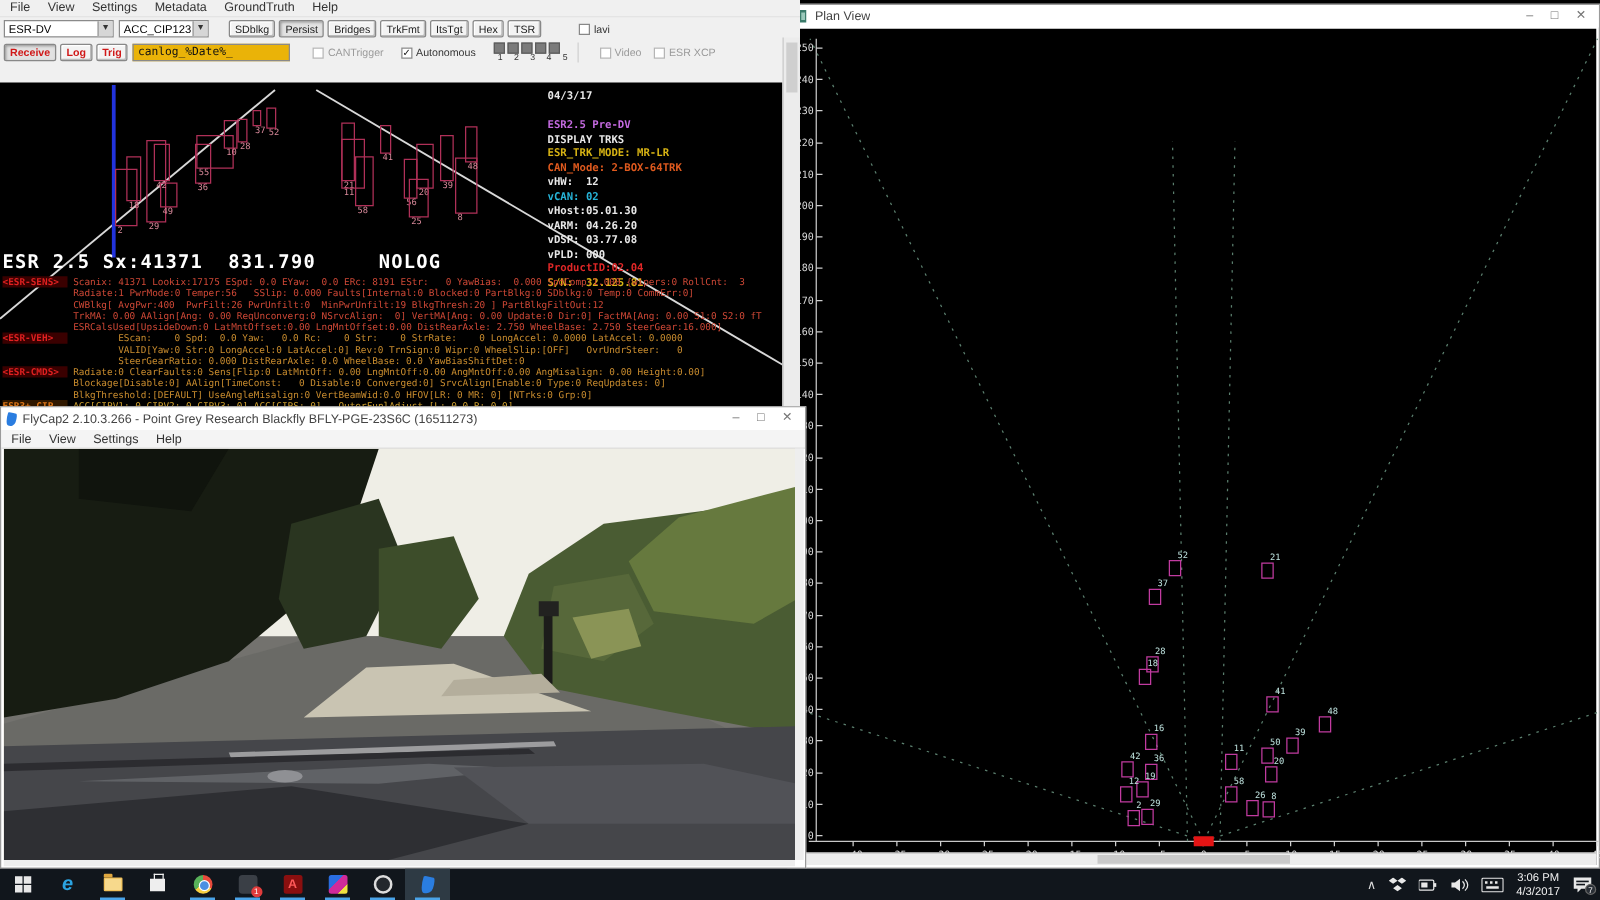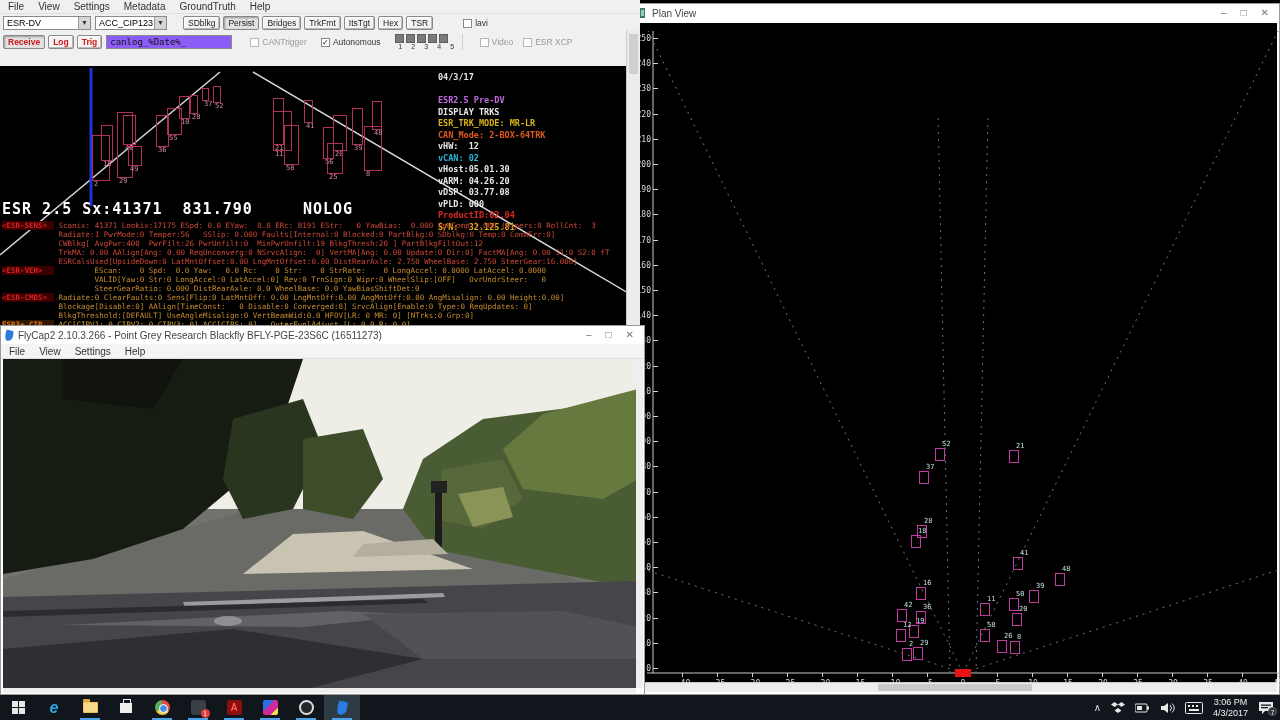--- a/index.html
+++ b/index.html
@@ -36,21 +36,21 @@
   .dv-toolrow { display:flex; align-items:center; gap:4px; padding:2px 3px; background:#f0f0f0; }
   .combo { display:flex; align-items:center; border:1px solid #8a8a8a; background:#fff; height:14px; font-size:9px; padding-left:3px; }
   .combo .arr { margin-left:auto; width:12px; height:12px; background:#d6d6d6; border-left:1px solid #999; font-size:7px; text-align:center; line-height:12px; color:#333; }
   .tbtn { height:14px; border:1px solid #888; border-radius:2px; background:#f3f3f3; box-shadow:inset -1px -1px 0 #bbb, inset 1px 1px 0 #fff; font-size:8.5px; padding:0 4px; color:#222; line-height:12px; }
   .tbtn.pressed { background:#e2e2e2; box-shadow:inset 1px 1px 2px #999; }
   .tbtn.red { color:#d01818; font-weight:bold; }
   .cbx { display:flex; align-items:center; gap:3px; font-size:8.5px; color:#333; }
   .cbx.dim { color:#9a9a9a; }
   .cbx .box { width:9px; height:9px; border:1px solid #888; background:#fff; font-size:8px; line-height:8px; text-align:center; color:#111; }
   .cbx.dim .box { border-color:#b5b5b5; }
-  #dv-input { height:14px; border:1px solid #8a8a8a; background:#8b5cf6; font:9px "DejaVu Sans Mono", monospace; padding:0 3px; width:126px; color:#111; }
+  #dv-input { height:14px; border:1px solid #8a8a8a; background:#eab308; font:9px "DejaVu Sans Mono", monospace; padding:0 3px; width:126px; color:#111; }
   #leds { display:flex; gap:2px; }
   .led { width:9px; height:9px; background:#7b7b7b; border:1px solid #5c5c5c; }
   #lednums { display:flex; gap:2px; position:absolute; }
   .lednum { width:11px; text-align:center; font-size:7px; color:#333; }
   #dv-viz { position:absolute; left:0; top:66px; width:626px; height:264px; background:#000; overflow:hidden; }
   #dv-scroll { position:absolute; right:0; top:30px; width:14px; height:300px; background:#ececec; border-left:1px solid #c9c9c9; }
   #dv-scroll .thumb { position:absolute; left:2px; right:2px; top:4px; height:40px; background:#cfcfcf; }
   .mono { font-family:"DejaVu Sans Mono", monospace; white-space:pre; }
   #info-left { position:absolute; left:4px; top:4px; font-size:8.5px; line-height:11px; font-weight:bold; }
   #info-right { position:absolute; left:438px; top:6px; font-size:8.5px; line-height:11.5px; font-weight:bold; }
@@ -349,21 +349,21 @@
         </div>
         <div class="trk" style="left: 123px; top: 49px; width: 13px; height: 30px;">
           <b>42</b>
         </div>
         <div class="trk" style="left: 128px; top: 80px; width: 14px; height: 20px;">
           <b>49</b>
         </div>
         <div class="trk" style="left: 156px; top: 49px; width: 13px; height: 32px;">
           <b>36</b>
         </div>
-        <div class="trk" style="left: 167px; top: 42px; width: 15px; height: 27px;">
+        <div class="trk" style="left: 157px; top: 42px; width: 30px; height: 27px;">
           <b>55</b>
         </div>
         <div class="trk" style="left: 179px; top: 30px; width: 11px; height: 23px;">
           <b>10</b>
         </div>
         <div class="trk" style="left: 190px; top: 29px; width: 8px; height: 19px;">
           <b>28</b>
         </div>
         <div class="trk" style="left: 202px; top: 22px; width: 7px; height: 13px;">
           <b>37</b>

